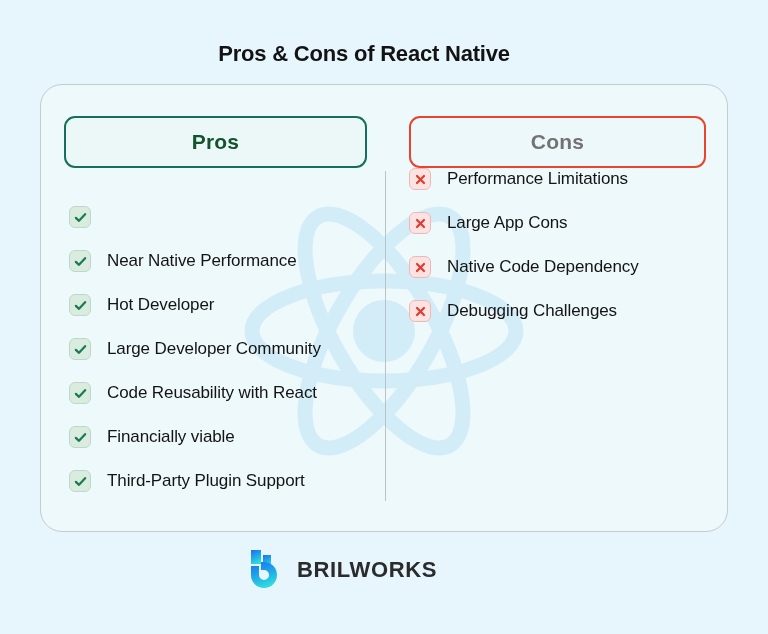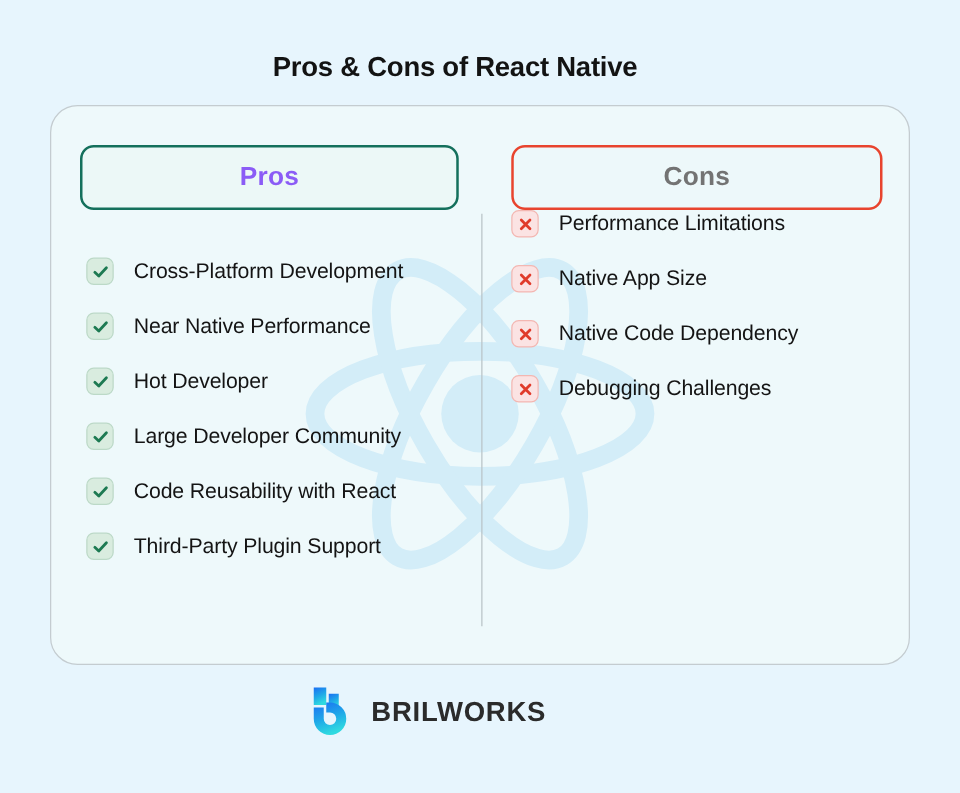--- a/index.html
+++ b/index.html
@@ -85,21 +85,21 @@
     display: flex;
     align-items: center;
     justify-content: center;
     font-size: 21px;
     font-weight: bold;
     letter-spacing: 0.2px;
     position: relative;
   }
   .head-pros {
     border: 2px solid #14705c;
-    color: #8b5cf6;
+    color: #14532d;
   }
   .head-cons {
     border: 2px solid #e8442e;
     color: #737373;
     background: #edf8fa;
   }
 
   .list {
     list-style: none;
     margin: 0;
@@ -192,21 +192,20 @@
       <div class="col-head head-pros">
         <span>Pros</span>
       </div>
       <ul class="list">
         <li>
           <span class="mark mark-check">
             <svg width="13" height="13" viewBox="0 0 14 14">
                 <path d="M2 7.4 L5.4 10.6 L12 3.4" fill="none" stroke="#1d7a52" stroke-width="2.4" stroke-linecap="round" stroke-linejoin="round"></path>
               </svg>
           </span>
-          <span class="item-text">Cross-Platform Development</span>
         </li>
         <li>
           <span class="mark mark-check">
             <svg width="13" height="13" viewBox="0 0 14 14">
                 <path d="M2 7.4 L5.4 10.6 L12 3.4" fill="none" stroke="#1d7a52" stroke-width="2.4" stroke-linecap="round" stroke-linejoin="round"></path>
               </svg>
           </span>
           <span class="item-text">Near Native Performance</span>
         </li>
         <li>
@@ -225,20 +224,28 @@
           </span>
           <span class="item-text">Large Developer Community</span>
         </li>
         <li>
           <span class="mark mark-check">
             <svg width="13" height="13" viewBox="0 0 14 14">
                 <path d="M2 7.4 L5.4 10.6 L12 3.4" fill="none" stroke="#1d7a52" stroke-width="2.4" stroke-linecap="round" stroke-linejoin="round"></path>
               </svg>
           </span>
           <span class="item-text">Code Reusability with React</span>
+        </li>
+        <li>
+          <span class="mark mark-check">
+            <svg width="13" height="13" viewBox="0 0 14 14">
+                <path d="M2 7.4 L5.4 10.6 L12 3.4" fill="none" stroke="#1d7a52" stroke-width="2.4" stroke-linecap="round" stroke-linejoin="round"></path>
+              </svg>
+          </span>
+          <span class="item-text">Financially viable</span>
         </li>
         <li>
           <span class="mark mark-check">
             <svg width="13" height="13" viewBox="0 0 14 14">
                 <path d="M2 7.4 L5.4 10.6 L12 3.4" fill="none" stroke="#1d7a52" stroke-width="2.4" stroke-linecap="round" stroke-linejoin="round"></path>
               </svg>
           </span>
           <span class="item-text">Third-Party Plugin Support</span>
         </li>
       </ul>
@@ -256,21 +263,21 @@
               </svg>
           </span>
           <span class="item-text">Performance Limitations</span>
         </li>
         <li>
           <span class="mark mark-cross">
             <svg width="11" height="11" viewBox="0 0 12 12">
                 <path d="M2.2 2.2 L9.8 9.8 M9.8 2.2 L2.2 9.8" fill="none" stroke="#e03b2b" stroke-width="2.4" stroke-linecap="round"></path>
               </svg>
           </span>
-          <span class="item-text">Native App Size</span>
+          <span class="item-text">Large App Cons</span>
         </li>
         <li>
           <span class="mark mark-cross">
             <svg width="11" height="11" viewBox="0 0 12 12">
                 <path d="M2.2 2.2 L9.8 9.8 M9.8 2.2 L2.2 9.8" fill="none" stroke="#e03b2b" stroke-width="2.4" stroke-linecap="round"></path>
               </svg>
           </span>
           <span class="item-text">Native Code Dependency</span>
         </li>
         <li>

